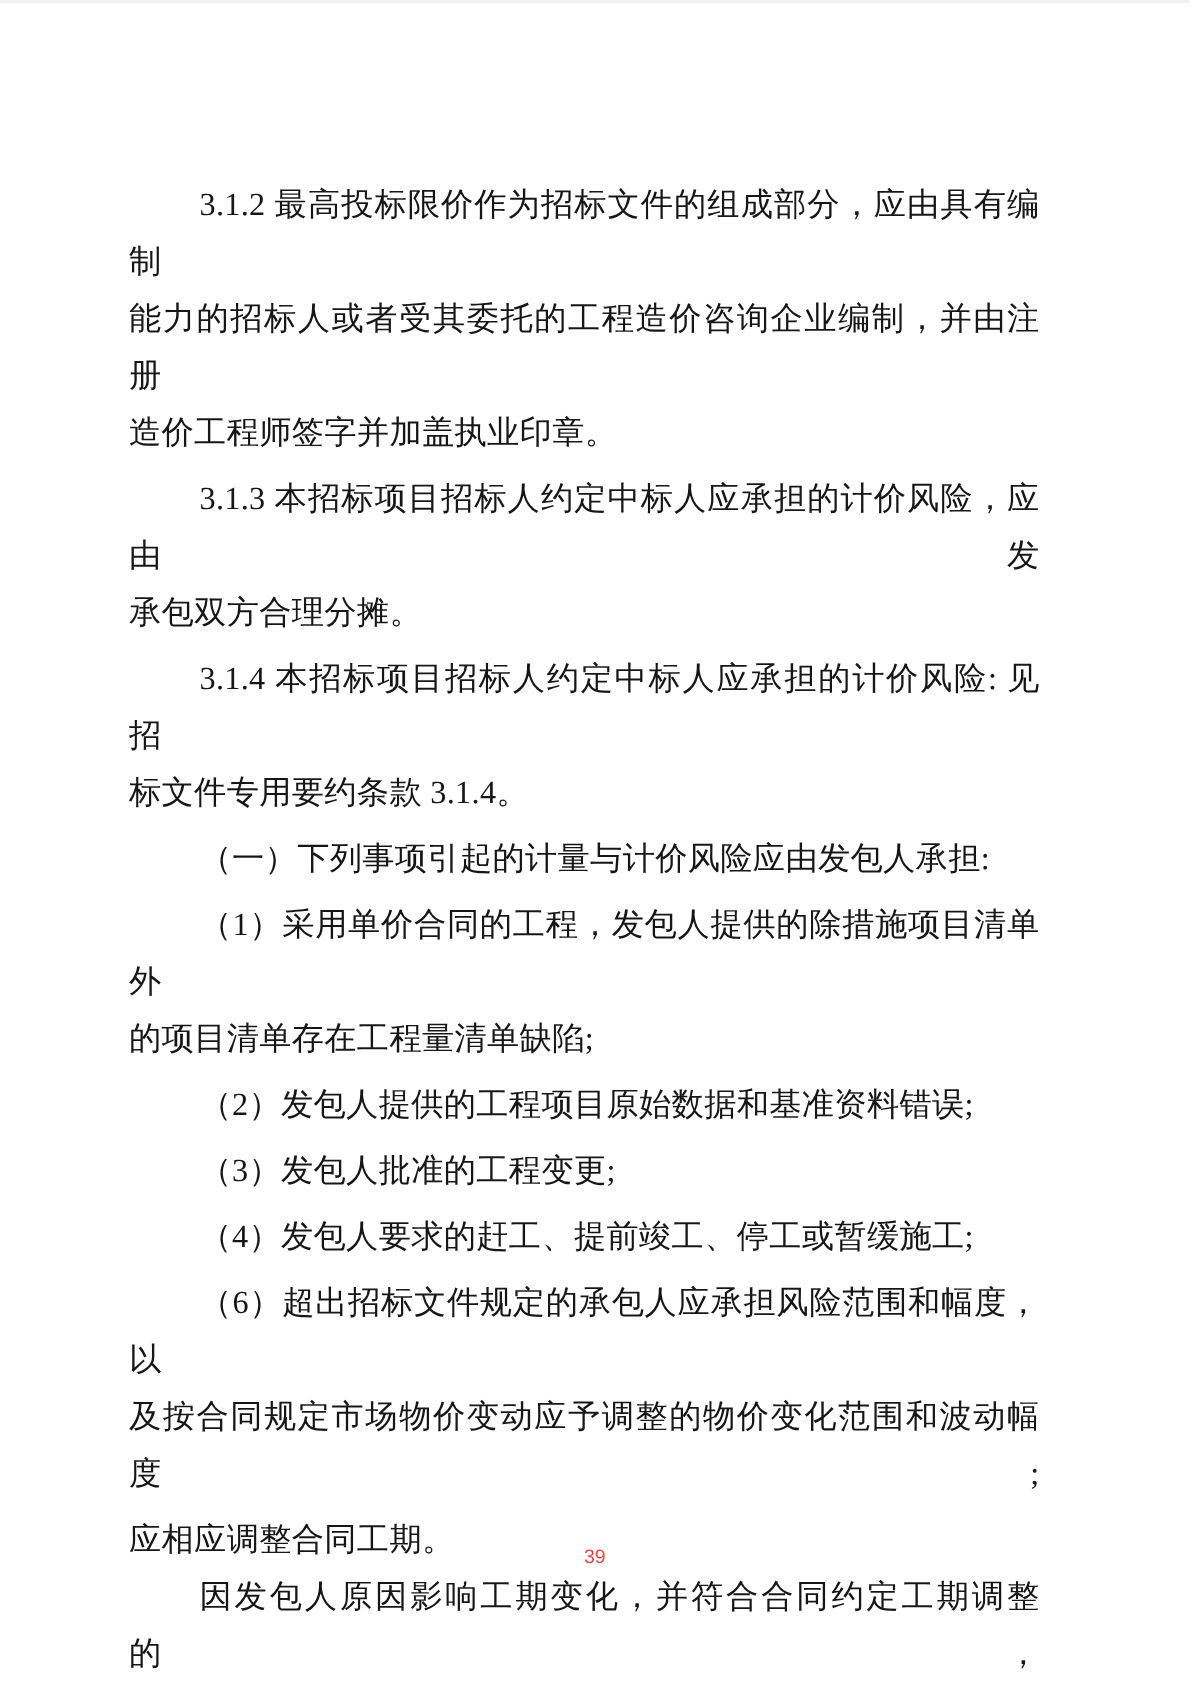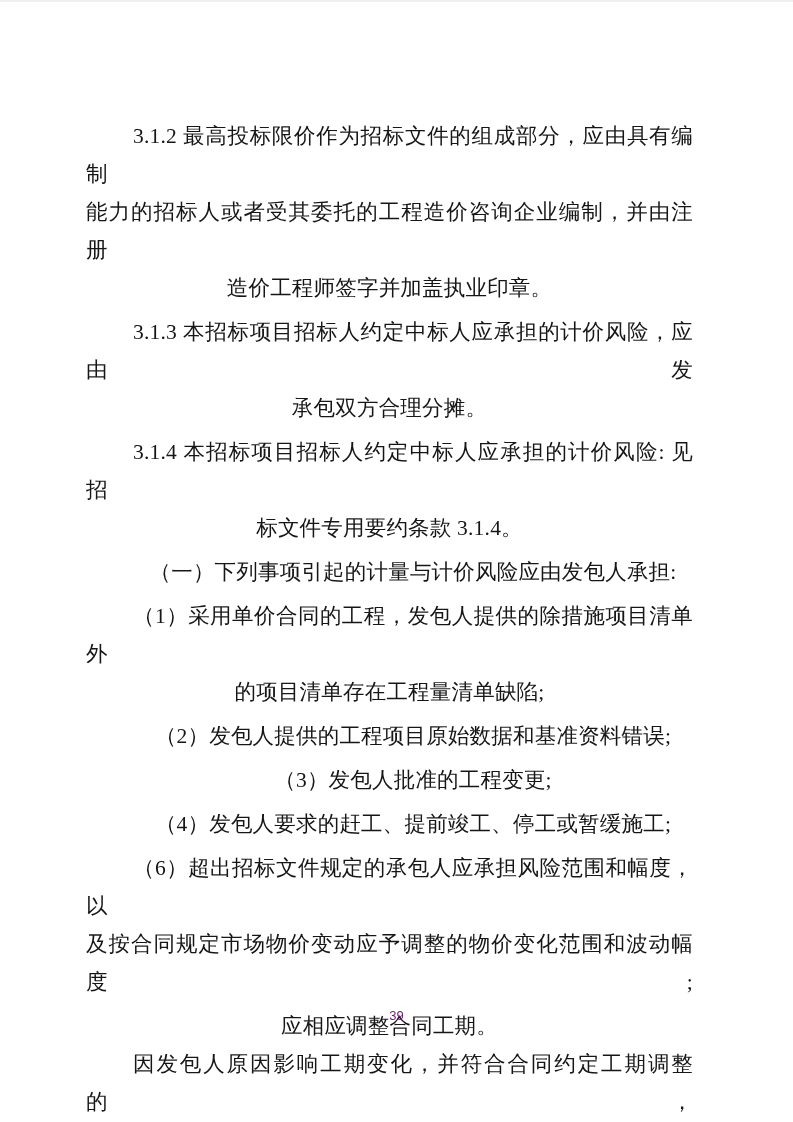--- a/index.html
+++ b/index.html
@@ -27,39 +27,39 @@
     left: 86px;
     top: 117px;
     width: 624px;
   }
   .para {
     margin: 0 17px 6px 0;
   }
   .ln {
     font-size: 21.5px;
     line-height: 38px;
-    text-align: center;
+    text-align: left;
     letter-spacing: 0.2px;
     white-space: normal;
   }
   .ln.ind {
     text-indent: 47px;
   }
   .ln.jst {
     text-align: justify;
     text-align-last: justify;
   }
   .footer {
     position: absolute;
     left: 0; right: 0;
-    top: 1008px;
+    top: 1030px;
     text-align: center;
     font-family: "Liberation Sans", "DejaVu Sans", sans-serif;
     font-size: 13px;
-    color: #701a75;
+    color: #ef4444;
   }
 </style>
 </head>
 <body>
 
 <div class="page">
   <div class="scan-edge"></div>
 
   <div class="textblock">
 

